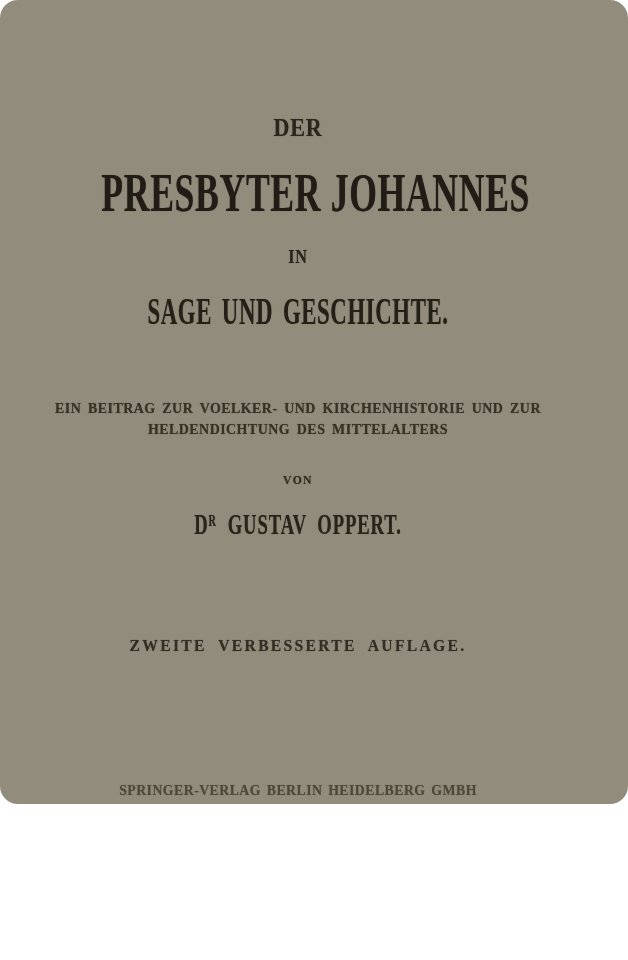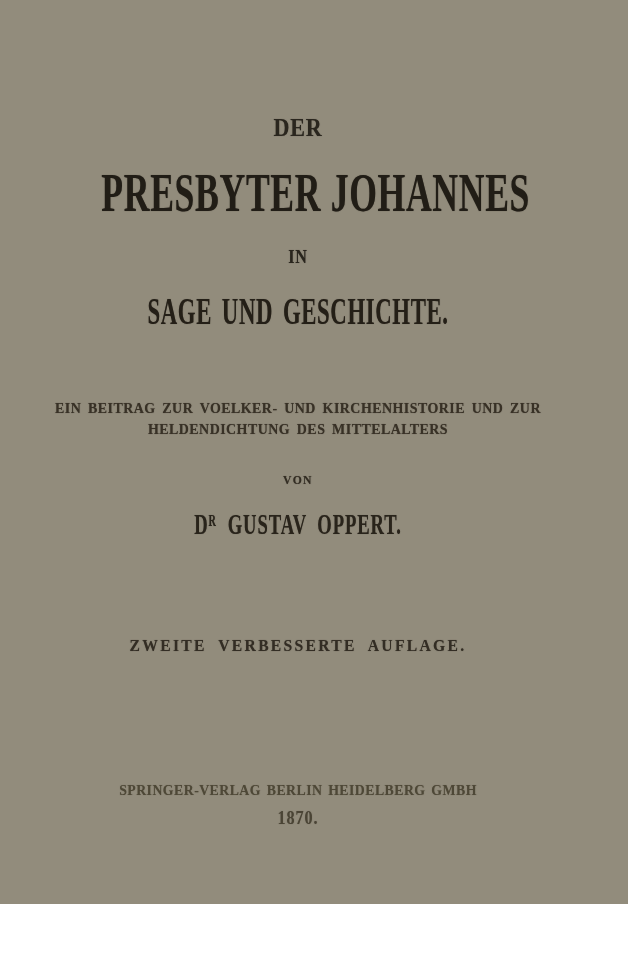--- a/index.html
+++ b/index.html
@@ -1,23 +1,24 @@
 <!DOCTYPE html>
 <html><head>
 <meta charset="utf-8">
 <style>
   html, body { margin: 0; padding: 0; }
 
   .cover {
     position: relative;
     width: 628px;
-    height: 904px;
+    height: 804px;
     background: #928c7c;
     overflow: hidden;
     font-family: "Liberation Serif", "DejaVu Serif", serif;
+    border-radius: 18px;
   }
 
   
   .content {
     position: absolute;
     left: 0;
     top: 0;
     width: 596px;
     height: 100%;
   }

